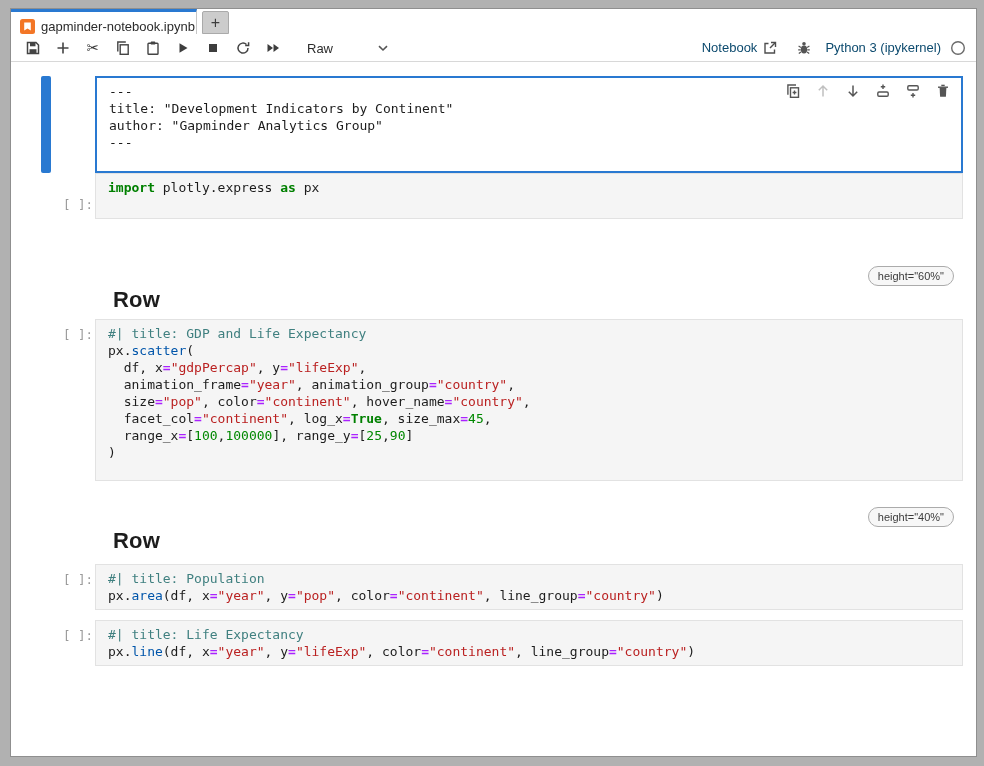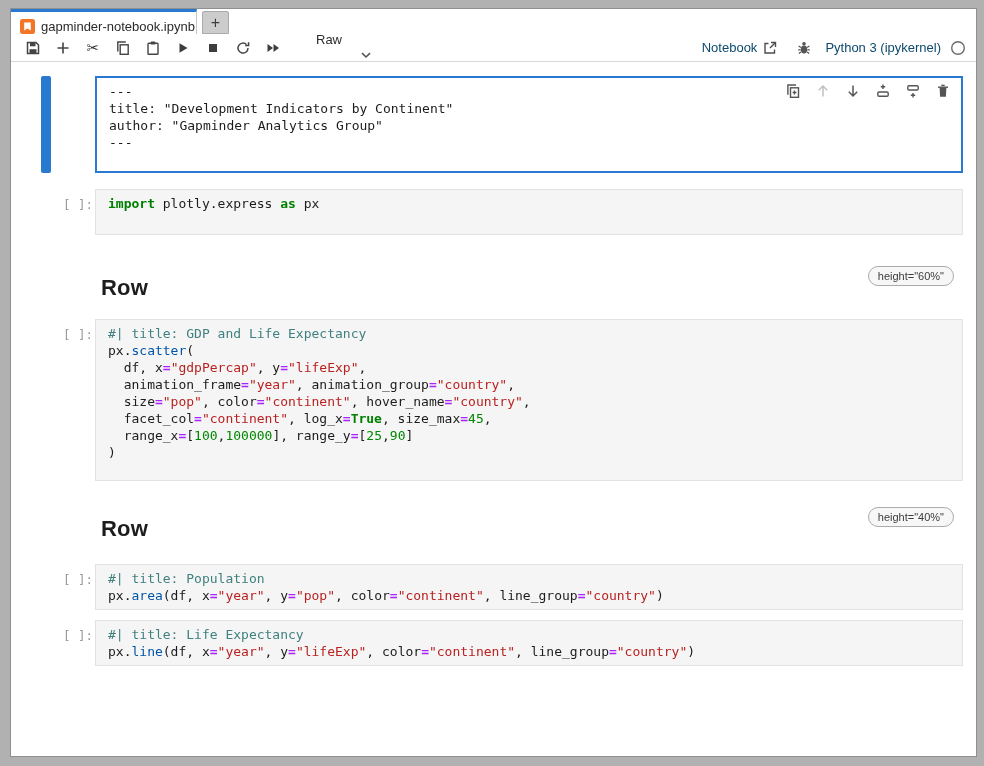--- a/index.html
+++ b/index.html
@@ -27,21 +27,21 @@
     font-size:16px;color:#3d3d3d;
   }
   
   .toolbar{
     position:absolute;left:0;top:25px;width:100%;height:28px;box-sizing:border-box;
     background:#fff;border-bottom:1px solid #d8d8d8;
     display:flex;align-items:center;padding:0 10px 0 14px;
   }
   .tbtn{width:16px;height:16px;margin-right:14px;display:flex;align-items:center;justify-content:center;flex:none;}
   .cut-glyph{font-size:15px;color:#3e3e3e;line-height:1;}
-  .celltype{display:flex;align-items:flex-start;margin-left:21px;font-size:13px;color:#2b2b2b;flex-direction:column;}
+  .celltype{display:flex;align-items:flex-end;margin-left:12px;font-size:13px;color:#2b2b2b;}
   .celltype .chev{margin-left:42px;display:flex;}
   .toolbar-right{margin-left:auto;display:flex;align-items:center;font-size:13px;color:#0c4a6e;}
   .toolbar-right .sp6{width:5px;} .toolbar-right .sp18{width:18px;} .toolbar-right .sp14{width:13px;} .toolbar-right .sp10{width:9px;}
   
   .collapser{position:absolute;left:30px;top:67px;width:10px;height:97px;background:var(--accent);border-radius:2px;}
   .cell{
     position:absolute;left:84px;width:868px;box-sizing:border-box;
     font-family:"DejaVu Sans Mono","Liberation Mono",monospace;
     font-size:13px;line-height:17px;color:#1c1c1c;white-space:pre;overflow:hidden;
   }
@@ -56,21 +56,21 @@
   .cell-toolbar .cbtn{width:16px;height:16px;display:flex;align-items:center;justify-content:center;}
   
   .t-kw{color:var(--syn-kw);font-weight:bold;}
   .t-op{color:var(--syn-op);font-weight:bold;}
   .t-str{color:var(--syn-str);}
   .t-prop{color:var(--syn-prop);}
   .t-com{color:var(--syn-com);margin-top:36px;}
   .t-num{color:var(--syn-num);}
   
   .md-row{position:absolute;left:90px;right:22px;height:46px;}
-  .md-row h2{margin:0;position:absolute;left:0;top:9px;font-size:22px;font-weight:700;color:#1d1d1d;letter-spacing:.2px;}
+  .md-row h2{margin:12px;position:absolute;left:0;top:9px;font-size:22px;font-weight:700;color:#1d1d1d;letter-spacing:.2px;}
   .badge{
     position:absolute;right:0;top:0;
     font-size:11px;color:#3c3c3c;background:#f7f7f7;border:1px solid #ababab;
     border-radius:10px;padding:3px 9px;white-space:pre;
   }
   svg{display:block;}
 </style>
 </head>
 <body>
 
@@ -212,21 +212,21 @@
     <span class="cbtn">
       <svg width="16" height="16" viewBox="0 0 16 16">
           <path d="M3 4.2h10" stroke="#555" stroke-width="1.4"></path>
           <path d="M6.3 2.4h3.4" stroke="#555" stroke-width="1.4"></path>
           <path d="M4.6 4.5l.5 9.3h5.8l.5-9.3z" fill="#555"></path>
         </svg>
     </span>
   </div>
 
   <div class="prompt" style="top:187px">[ ]:</div>
-  <div class="cell cell-input" style="top:180px;height:46px"><div><span class="t-kw">import</span><span> plotly.express </span><span class="t-kw">as</span><span> px</span></div></div>
+  <div class="cell cell-input" style="top:164px;height:46px"><div><span class="t-kw">import</span><span> plotly.express </span><span class="t-kw">as</span><span> px</span></div></div>
 
   <div class="md-row" style="top:257px">
     <h2>Row</h2>
     <span class="badge">height="60%"</span>
   </div>
 
   <div class="prompt" style="top:317px">[ ]:</div>
   <div class="cell cell-input" style="top:310px;height:162px"><div><span class="t-com">#| title: GDP and Life Expectancy</span></div><div><span>px.</span><span class="t-prop">scatter</span><span>(</span></div><div><span>  df, x</span><span class="t-op">=</span><span class="t-str">"gdpPercap"</span><span>, y</span><span class="t-op">=</span><span class="t-str">"lifeExp"</span><span>,</span></div><div><span>  animation_frame</span><span class="t-op">=</span><span class="t-str">"year"</span><span>, animation_group</span><span class="t-op">=</span><span class="t-str">"country"</span><span>,</span></div><div><span>  size</span><span class="t-op">=</span><span class="t-str">"pop"</span><span>, color</span><span class="t-op">=</span><span class="t-str">"continent"</span><span>, hover_name</span><span class="t-op">=</span><span class="t-str">"country"</span><span>,</span></div><div><span>  facet_col</span><span class="t-op">=</span><span class="t-str">"continent"</span><span>, log_x</span><span class="t-op">=</span><span class="t-kw">True</span><span>, size_max</span><span class="t-op">=</span><span class="t-num">45</span><span>,</span></div><div><span>  range_x</span><span class="t-op">=</span><span>[</span><span class="t-num">100</span><span>,</span><span class="t-num">100000</span><span>]</span><span>, range_y</span><span class="t-op">=</span><span>[</span><span class="t-num">25</span><span>,</span><span class="t-num">90</span><span>]</span></div><div><span>)</span></div></div>
 
   <div class="md-row" style="top:498px">

